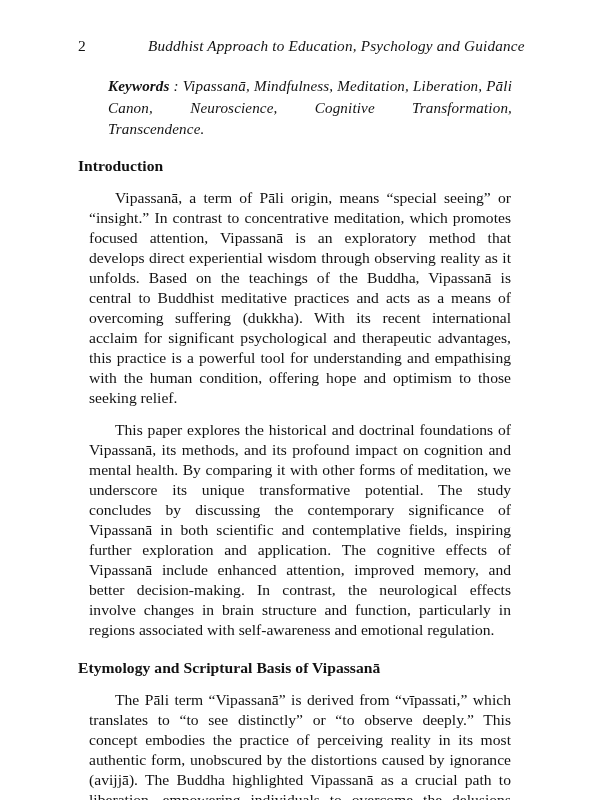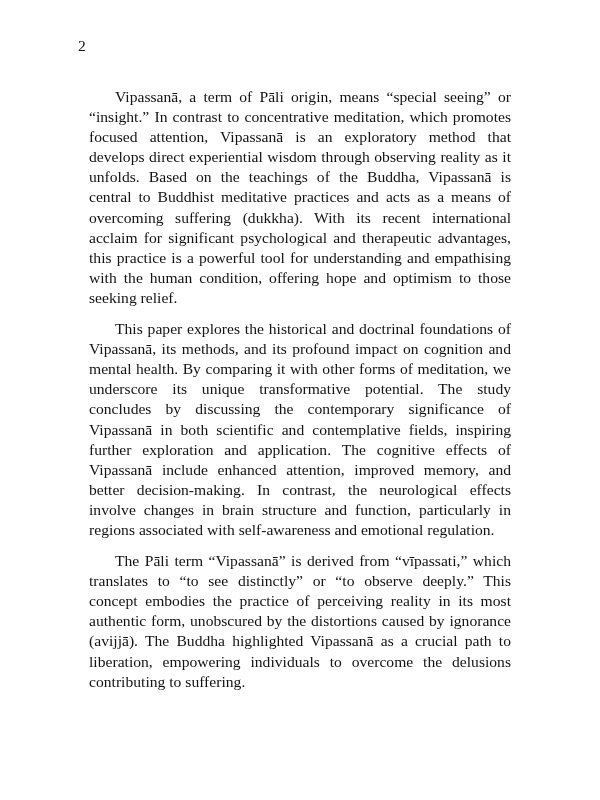--- a/index.html
+++ b/index.html
@@ -100,25 +100,29 @@
     margin-top: 0px;
   }
 </style>
 </head>
 <body style="background: rgb(255, 255, 255); color: rgb(18, 18, 18);">
 
 <div class="page">
 
   <div class="running-header">
     <div class="folio">2</div>
+    <div class="header-title">Buddhist Approach to Education, Psychology and Guidance</div>
   </div>
 
   <div class="textblock">
 
+    <p class="keywords"><span class="kw-label">Keywords</span><span> : </span><span>Vipassanā, Mindfulness, Meditation, Liberation, Pāli Canon, Neuroscience, Cognitive Transformation, Transcendence.</span></p>
 
+    <h2 class="section-heading">Introduction</h2>
     <p class="para">Vipassanā, a term of Pāli origin, means “special seeing” or “insight.” In contrast to concentrative meditation, which promotes focused attention, Vipassanā is an exploratory method that develops direct experiential wisdom through observing reality as it unfolds. Based on the teachings of the Buddha, Vipassanā is central to Buddhist meditative practices and acts as a means of overcoming suffering (dukkha). With its recent international acclaim for significant psychological and therapeutic advantages, this practice is a powerful tool for understanding and empathising with the human condition, offering hope and optimism to those seeking relief.</p>
     <p class="para">This paper explores the historical and doctrinal foundations of Vipassanā, its methods, and its profound impact on cognition and mental health. By comparing it with other forms of meditation, we underscore its unique transformative potential. The study concludes by discussing the contemporary significance of Vipassanā in both scientific and contemplative fields, inspiring further exploration and application. The cognitive effects of Vipassanā include enhanced attention, improved memory, and better decision-making. In contrast, the neurological effects involve changes in brain structure and function, particularly in regions associated with self-awareness and emotional regulation.</p>
 
+    <h2 class="section-heading second">Etymology and Scriptural Basis of Vipassanā</h2>
     <p class="para">The Pāli term “Vipassanā” is derived from “vīpassati,” which translates to “to see distinctly” or “to observe deeply.” This concept embodies the practice of perceiving reality in its most authentic form, unobscured by the distortions caused by ignorance (avijjā). The Buddha highlighted Vipassanā as a crucial path to liberation, empowering individuals to overcome the delusions contributing to suffering.</p>
 
   </div>
 
 </div>
 
 </body></html>

